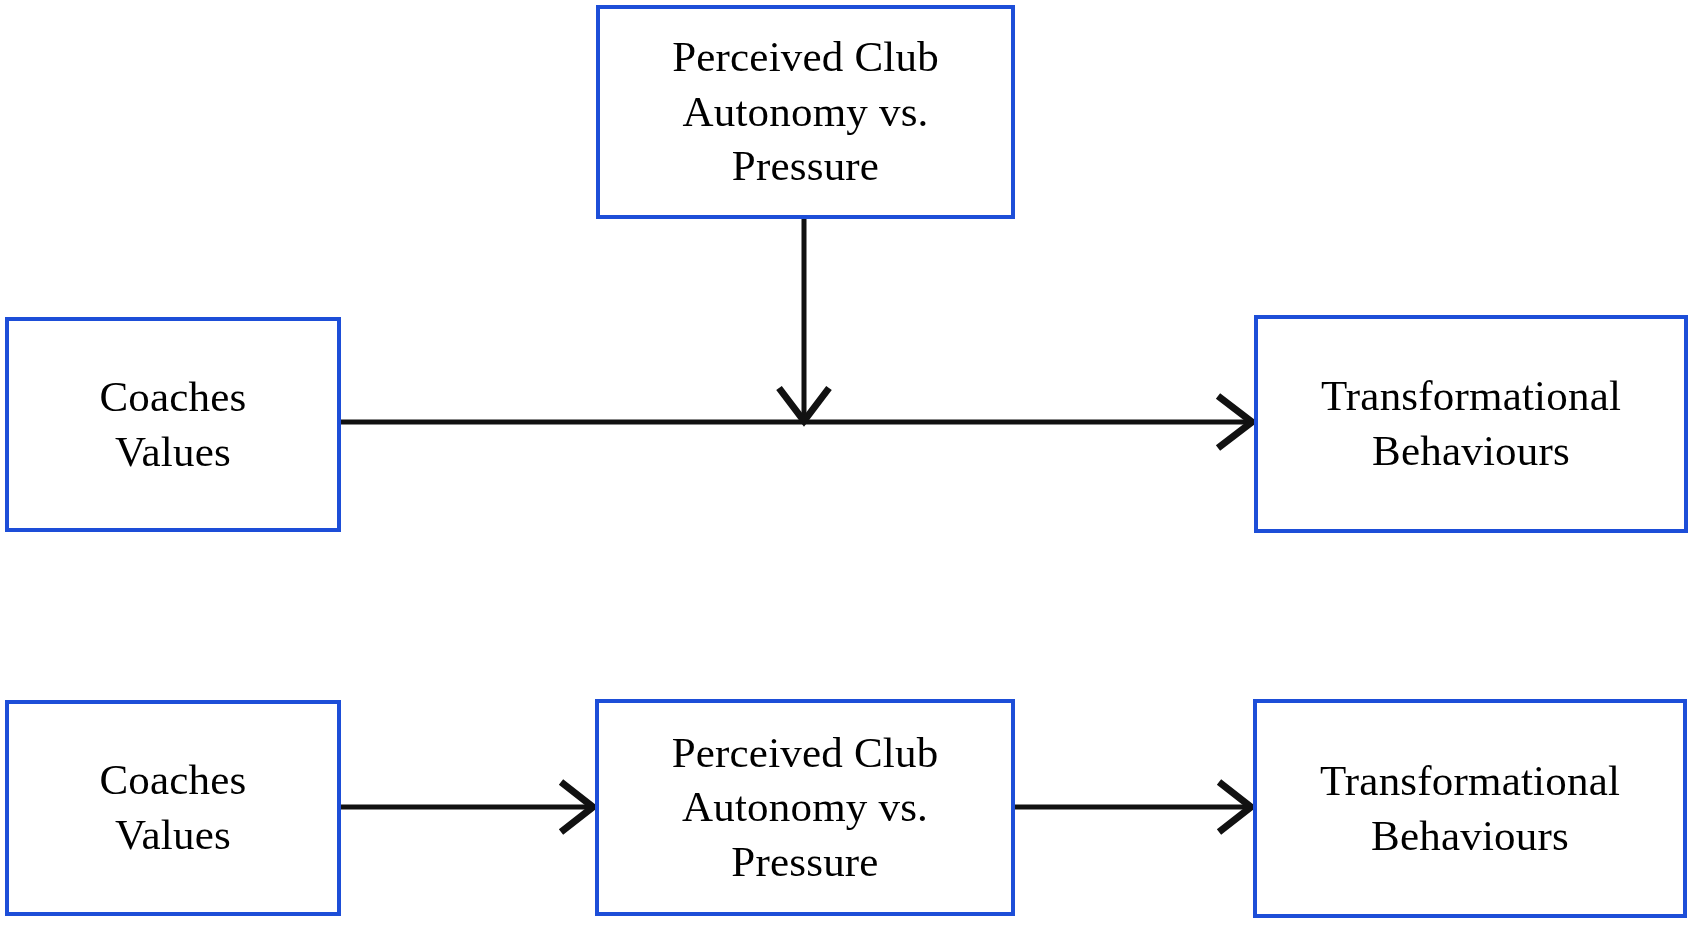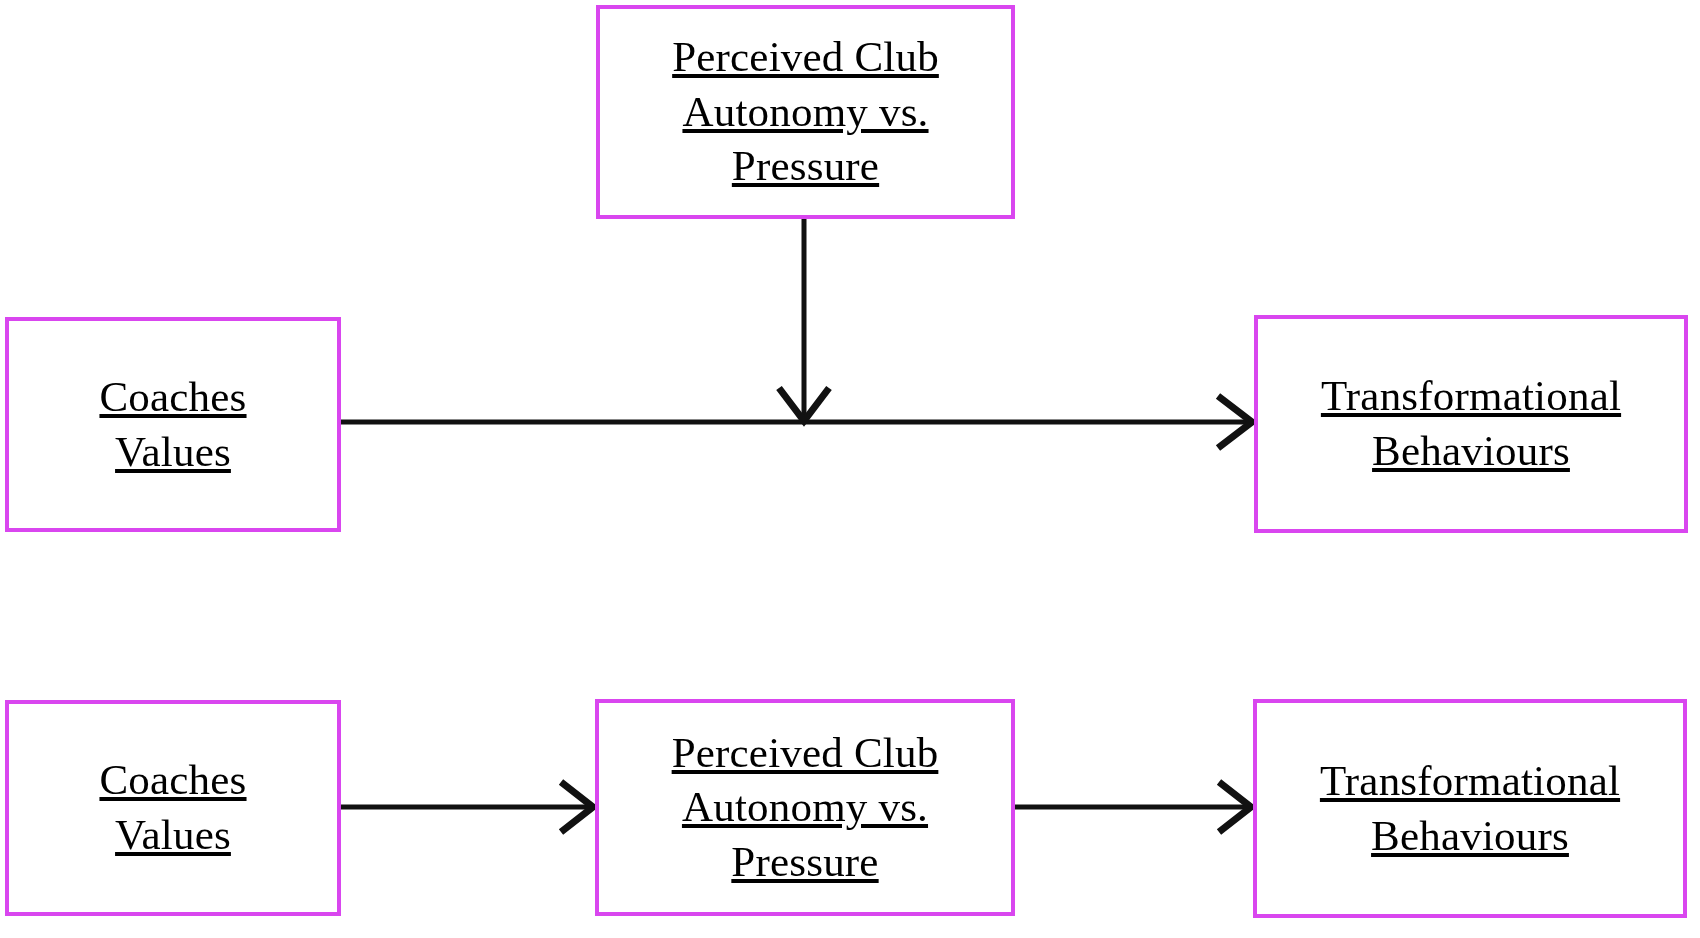--- a/index.html
+++ b/index.html
@@ -12,28 +12,27 @@
     position: relative;
     width: 1700px;
     height: 938px;
     background: #ffffff;
     overflow: hidden;
     font-family: "Liberation Serif", "DejaVu Serif", serif;
   }
   .node-box {
     position: absolute;
     box-sizing: border-box;
-    border: 4px solid #d946ef;
+    border: 4px solid #1d4ed8;
     background: #ffffff;
     display: flex;
     align-items: center;
     justify-content: center;
     text-align: center;
     z-index: 3;
-    text-decoration: underline;
   }
   .node-label {
     font-family: "Liberation Serif", "DejaVu Serif", serif;
     font-size: 43px;
     line-height: 1.27;
     color: #000000;
     letter-spacing: 0.2px;
     padding: 0 10px;
     white-space: pre-line;
   }

